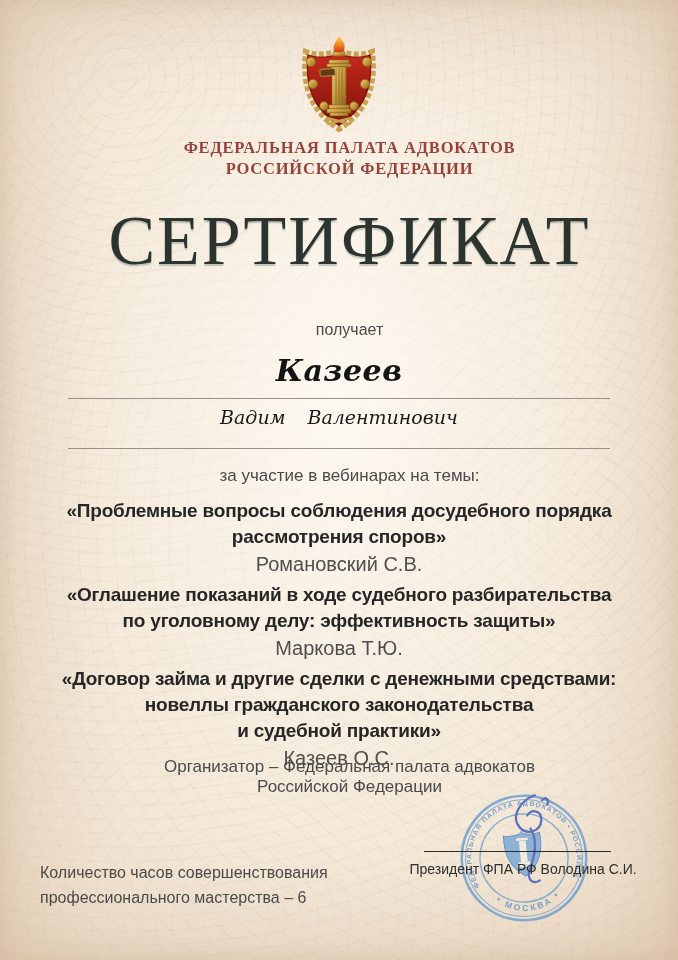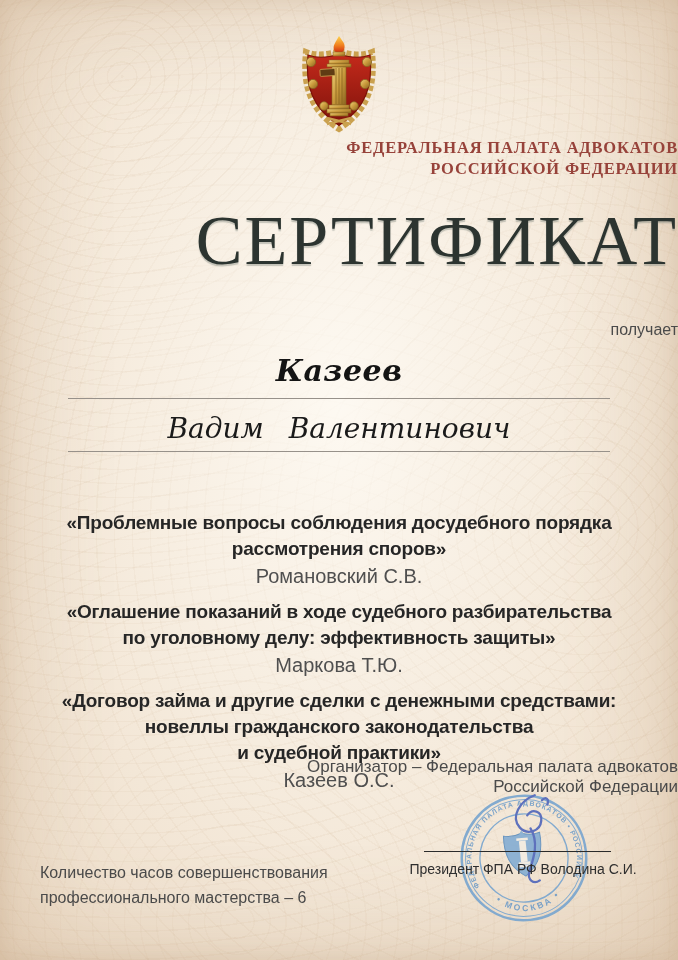--- a/index.html
+++ b/index.html
@@ -11,21 +11,21 @@
     font-family:"Liberation Sans",sans-serif;
     background-color:#f4e9da;
     background-image:
       radial-gradient(ellipse at 50% 42%, rgba(255,252,246,0.85) 0%, rgba(246,235,220,0.25) 55%, rgba(230,209,184,0.55) 100%),
       repeating-radial-gradient(circle at 18% 8%,  rgba(189,155,117,0.10) 0 1.5px, rgba(0,0,0,0) 1.5px 14px),
       repeating-radial-gradient(circle at 86% 55%, rgba(189,155,117,0.09) 0 1.5px, rgba(0,0,0,0) 1.5px 18px),
       repeating-radial-gradient(circle at 35% 96%, rgba(189,155,117,0.08) 0 1.5px, rgba(0,0,0,0) 1.5px 16px);
     box-shadow: inset 0 0 110px rgba(172,132,92,0.30), inset 0 0 22px rgba(172,132,92,0.18);
   }
   .abs{position:absolute;}
-  .centered{left:0;right:0;text-align:right;padding-left:21px;}
+  .centered{left:0;right:0;text-align:center;padding-left:21px;}
 
   .emblem{top:34px;left:291px;width:96px;height:104px;}
 
   .org-name{
     top:137px;
     font-family:"Liberation Serif",serif;
     font-weight:bold;
     font-size:16.5px;line-height:21px;
     letter-spacing:0.8px;
     color:#97423a;
@@ -44,29 +44,29 @@
   .receives{top:321px;font-size:16px;color:#4a4a4a;}
 
   .name-block{
     left:68px;width:542px;
     text-align:center;
     border-bottom:1px solid #97918a;
     font-family:"DejaVu Serif","Liberation Serif",serif;
     font-style:italic;
   }
   .surname-block{top:351px;padding-bottom:7px;font-weight:bold;font-size:30px;line-height:40px;color:#141414;letter-spacing:0.5px;}
-  .given-block{top:410px;padding-bottom:4px;font-weight:normal;font-size:28px;line-height:37px;color:#1a1a1a;word-spacing:16px;}
+  .given-block{top:399px;padding-bottom:12px;font-weight:normal;font-size:19px;line-height:37px;color:#1a1a1a;word-spacing:16px;}
 
   .subtitle{top:466px;font-size:17px;color:#4a4a4a;}
 
   .topics{top:498px;left:29px;width:620px;text-align:center;}
   .topic{margin-bottom:7px;}
   .topic-title{
     font-weight:bold;font-size:19px;line-height:26px;
-    color:#262626;white-space:pre-line;letter-spacing:-0.2px;margin-top:12px;
+    color:#262626;white-space:pre-line;letter-spacing:-0.2px;
   }
   .topic-speaker{font-size:20px;line-height:22px;color:#4f4f4f;margin-top:3px;}
 
   .organizer{top:757px;font-size:17px;line-height:20px;color:#4a4a4a;white-space:pre-line;}
 
   .hours{left:40px;top:860px;width:330px;text-align:left;font-size:16px;line-height:25px;color:#4a4a4a;white-space:pre-line;}
 
   .stamp{left:457px;top:791px;width:134px;height:134px;z-index:1;transform:rotate(-6deg);opacity:0.92;}
 
   .sig-line{left:424px;top:851px;width:187px;border-top:1.5px solid #2b2b2b;z-index:2;}
@@ -132,20 +132,21 @@
 РОССИЙСКОЙ ФЕДЕРАЦИИ</div>
 
   <div class="abs centered receives">получает</div>
 
   <div class="abs centered cert-title">СЕРТИФИКАТ</div>
 
   <div class="abs name-block surname-block">Казеев</div>
 
   <div class="abs name-block given-block">Вадим Валентинович</div>
 
+  <div class="abs centered subtitle">за участие в вебинарах на темы:</div>
 
   <div class="abs topics" id="webinar-list">
     <div class="topic">
       <div class="topic-title">«Проблемные вопросы соблюдения досудебного порядка
 рассмотрения споров»</div>
       <div class="topic-speaker">Романовский С.В.</div>
     </div>
 
     <div class="topic">
       <div class="topic-title">«Оглашение показаний в ходе судебного разбирательства

